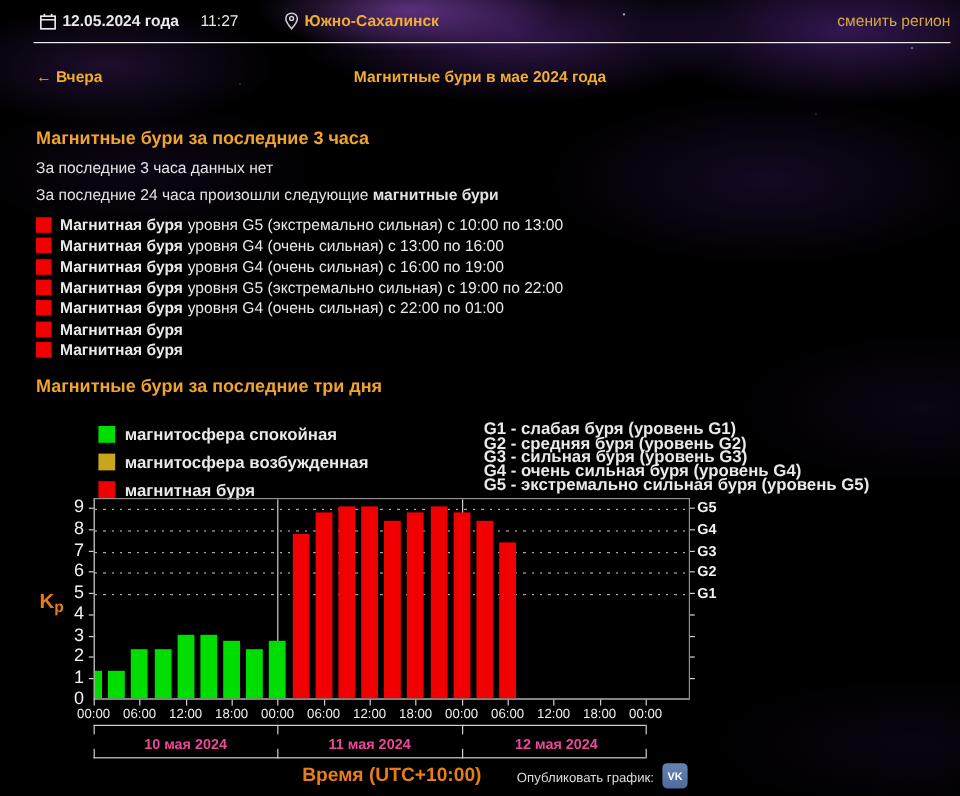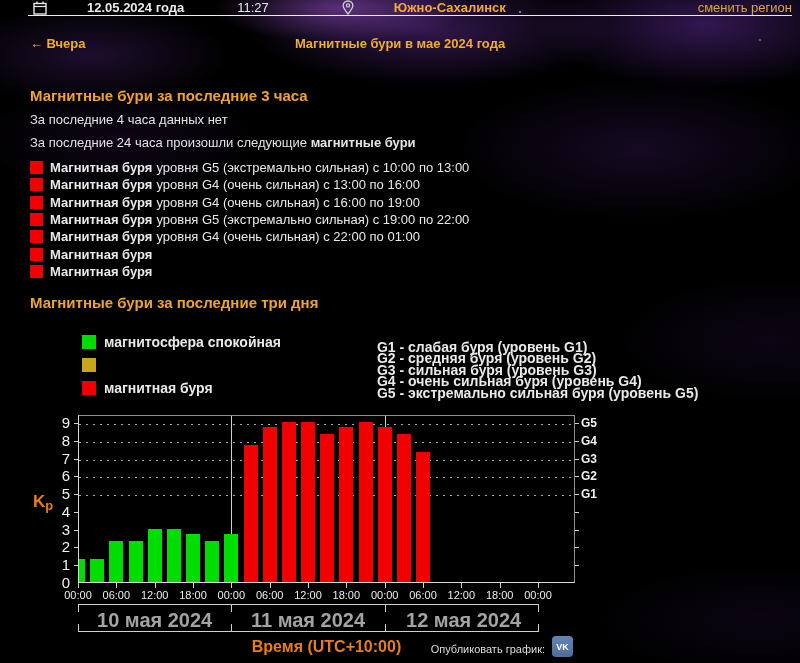--- a/index.html
+++ b/index.html
@@ -15,41 +15,41 @@
       radial-gradient(circle 2px at 760px 40px, rgba(255,255,255,.6), transparent 70%),
       radial-gradient(ellipse 180px 50px at 340px 8px, rgba(150,80,200,.55), transparent 70%),
       radial-gradient(ellipse 260px 80px at 430px 30px, rgba(110,50,170,.45), transparent 70%),
       radial-gradient(ellipse 240px 90px at 705px 25px, rgba(100,45,160,.5), transparent 70%),
       radial-gradient(ellipse 200px 70px at 90px 55px, rgba(85,40,130,.35), transparent 70%),
       radial-gradient(ellipse 260px 100px at 640px 150px, rgba(70,30,115,.30), transparent 72%),
       radial-gradient(ellipse 200px 80px at 120px 140px, rgba(60,26,100,.22), transparent 72%),
       radial-gradient(ellipse 220px 90px at 770px 340px, rgba(55,24,95,.22), transparent 72%),
       radial-gradient(ellipse 240px 80px at 760px 620px, rgba(50,22,88,.20), transparent 72%);
   }
-  .topbar { margin:0 8px 0 28px; height:16px; display:flex; align-items:center; padding-left:5px;
-            border-bottom:1px solid #ededed;gap:35px; }
+  .topbar { margin:0 8px 0 28px; height:36px; display:flex; align-items:center; padding-left:5px;
+            border-bottom:1px solid #ededed; }
   .topbar .date { font-weight:bold; font-size:13px; margin-left:5px; }
   .topbar .time { font-size:13px; margin-left:18px; }
   .topbar .pin  { margin-left:38px; }
   .topbar .city { font-weight:bold; font-size:13px; color:#f0ad31; margin-left:5px; }
   .topbar .region { margin-left:auto; font-size:13px; color:#d8a93f; cursor:pointer; }
   .nav { position:relative; height:22px; margin-top:20px; }
   .nav .back { position:absolute; left:30px; top:0; font-size:13px; color:#f0ad31; font-weight:bold; cursor:pointer; }
   .nav .title { text-align:center; font-size:13px; font-weight:bold; color:#f0ad31; }
   .content { margin-left:30px; }
   h3.sec { font-size:15px; font-weight:bold; color:#f0a32e; }
   .sec1 { margin-top:29px; }
   .p-body { font-size:13px; margin-top:8px; color:#e3e3e3; }
   .sec2 { margin-top:26px; }
   .storm-list { margin-top:9px; }
   .storm-row { display:flex; align-items:center; height:17.3px; font-size:13px; }
   .storm-sq { width:13px; height:13px; margin-right:7px; flex:0 0 13px; }
   .storm-row b { margin-right:4px; }
   .sec3 { margin-top:14px; }
-  .legend { display:flex; align-items:flex-end; margin-top:19px; margin-left:52px; }
+  .legend { display:flex; align-items:flex-start; margin-top:19px; margin-left:52px; }
   .leg-left .leg-row { display:flex; align-items:center; height:23px; font-size:14px; font-weight:bold; }
   .leg-sq { width:14px; height:14px; margin-right:8px; }
   .leg-right { margin-left:60px; margin-top:2px; }
   .leg-right div { font-size:14px; font-weight:bold; line-height:11.5px; white-space:nowrap;padding-left:36px; }
   
   #chart { position:absolute; left:0; top:415px; width:800px; height:248px; }
   #plot { position:absolute; left:78px; top:0; width:497px; height:168px;
           border:1px solid #8f8f8f; border-left:1px solid #d9d9d9; border-bottom:1px solid #d9d9d9;
           overflow:hidden; }
   .grid { position:absolute; left:0; width:100%; height:1px;
@@ -57,21 +57,21 @@
   .divider { position:absolute; top:0; width:1px; height:100%; background:#cfcfcf; z-index:1; }
   .bar { position:absolute; bottom:0; width:14px; z-index:2; }
   .ylab { position:absolute; width:30px; text-align:right; font-size:15px; color:#f2f2f2; }
   .ytick { position:absolute; width:4px; height:1px; background:#cfcfcf; }
   .glab { position:absolute; left:581px; width:34px; font-size:12px; font-weight:bold; color:#f2f2f2; }
   .xtickmark { position:absolute; width:1px; height:5px; top:168px; background:#cfcfcf; }
   .xlab { position:absolute; top:174px; width:44px; text-align:center; font-size:11px; color:#eee; }
   .bracket { position:absolute; left:78px; width:460px; height:1px; background:#cfcfcf; }
   .brtick { position:absolute; width:1px; height:8px; background:#cfcfcf; }
   .daylab { position:absolute; top:194px; height:22px; line-height:22px; text-align:center;
-            font-size:20px; font-weight:bold; color:#a3a3a3; }
+            font-size:12px; font-weight:bold; color:#ec4899; }
   .kp-label { position:absolute; left:33px; top:77px; color:#e87d18; font-weight:bold; font-size:17px; }
   .kp-label .sub { font-size:13px; vertical-align:-3px; }
   .xaxis-title { position:absolute; left:78px; top:223px; width:497px; text-align:center;
                  font-size:16px; font-weight:bold; color:#e87d18; }
   .publish { position:absolute; left:320px; top:228px; width:225px; text-align:right; font-size:11px; color:#ddd; }
   .vk { position:absolute; left:552px; top:221px; width:21px; height:21px; border-radius:4px;
         background:linear-gradient(#6584b3,#4e6d9d); color:#fff; font-size:9px; font-weight:bold;
         display:flex; align-items:center; justify-content:center; cursor:pointer; }
   svg.icn { display:block; }
 </style>
@@ -99,21 +99,21 @@
   <span class="region">сменить регион</span>
 </div>
 
 <div class="nav">
   <span class="back">← Вчера</span>
   <div class="title">Магнитные бури в мае 2024 года</div>
 </div>
 
 <div class="content">
   <h3 class="sec sec1">Магнитные бури за последние 3 часа</h3>
-  <div class="p-body">За последние 4 часа данных нет</div>
+  <div class="p-body">За последние 3 часа данных нет</div>
 
   <div class="p-body"><span>За последние 24 часа произошли следующие </span><b>магнитные бури</b></div>
 
   <div class="storm-list">
     <div class="storm-row">
         <span class="storm-sq" style="background: rgb(240, 0, 0);"></span>
         <b>Магнитная буря</b>
         <span>уровня G5 (экстремально сильная) с 10:00 по 13:00</span>
       </div>
     <div class="storm-row">
@@ -149,20 +149,21 @@
   <h3 class="sec sec3">Магнитные бури за последние три дня</h3>
 
   <div class="legend">
     <div class="leg-left">
       <div class="leg-row">
           <span class="leg-sq" style="background: rgb(0, 221, 0);"></span>
           <span>магнитосфера спокойная</span>
         </div>
       <div class="leg-row">
           <span class="leg-sq" style="background: rgb(201, 164, 29);"></span>
+          <span>магнитосфера возбужденная</span>
         </div>
       <div class="leg-row">
           <span class="leg-sq" style="background: rgb(240, 0, 0);"></span>
           <span>магнитная буря</span>
         </div>
     </div>
     <div class="leg-right">
       <div>G1 - слабая буря (уровень G1)</div>
       <div>G2 - средняя буря (уровень G2)</div>
       <div>G3 - сильная буря (уровень G3)</div>

